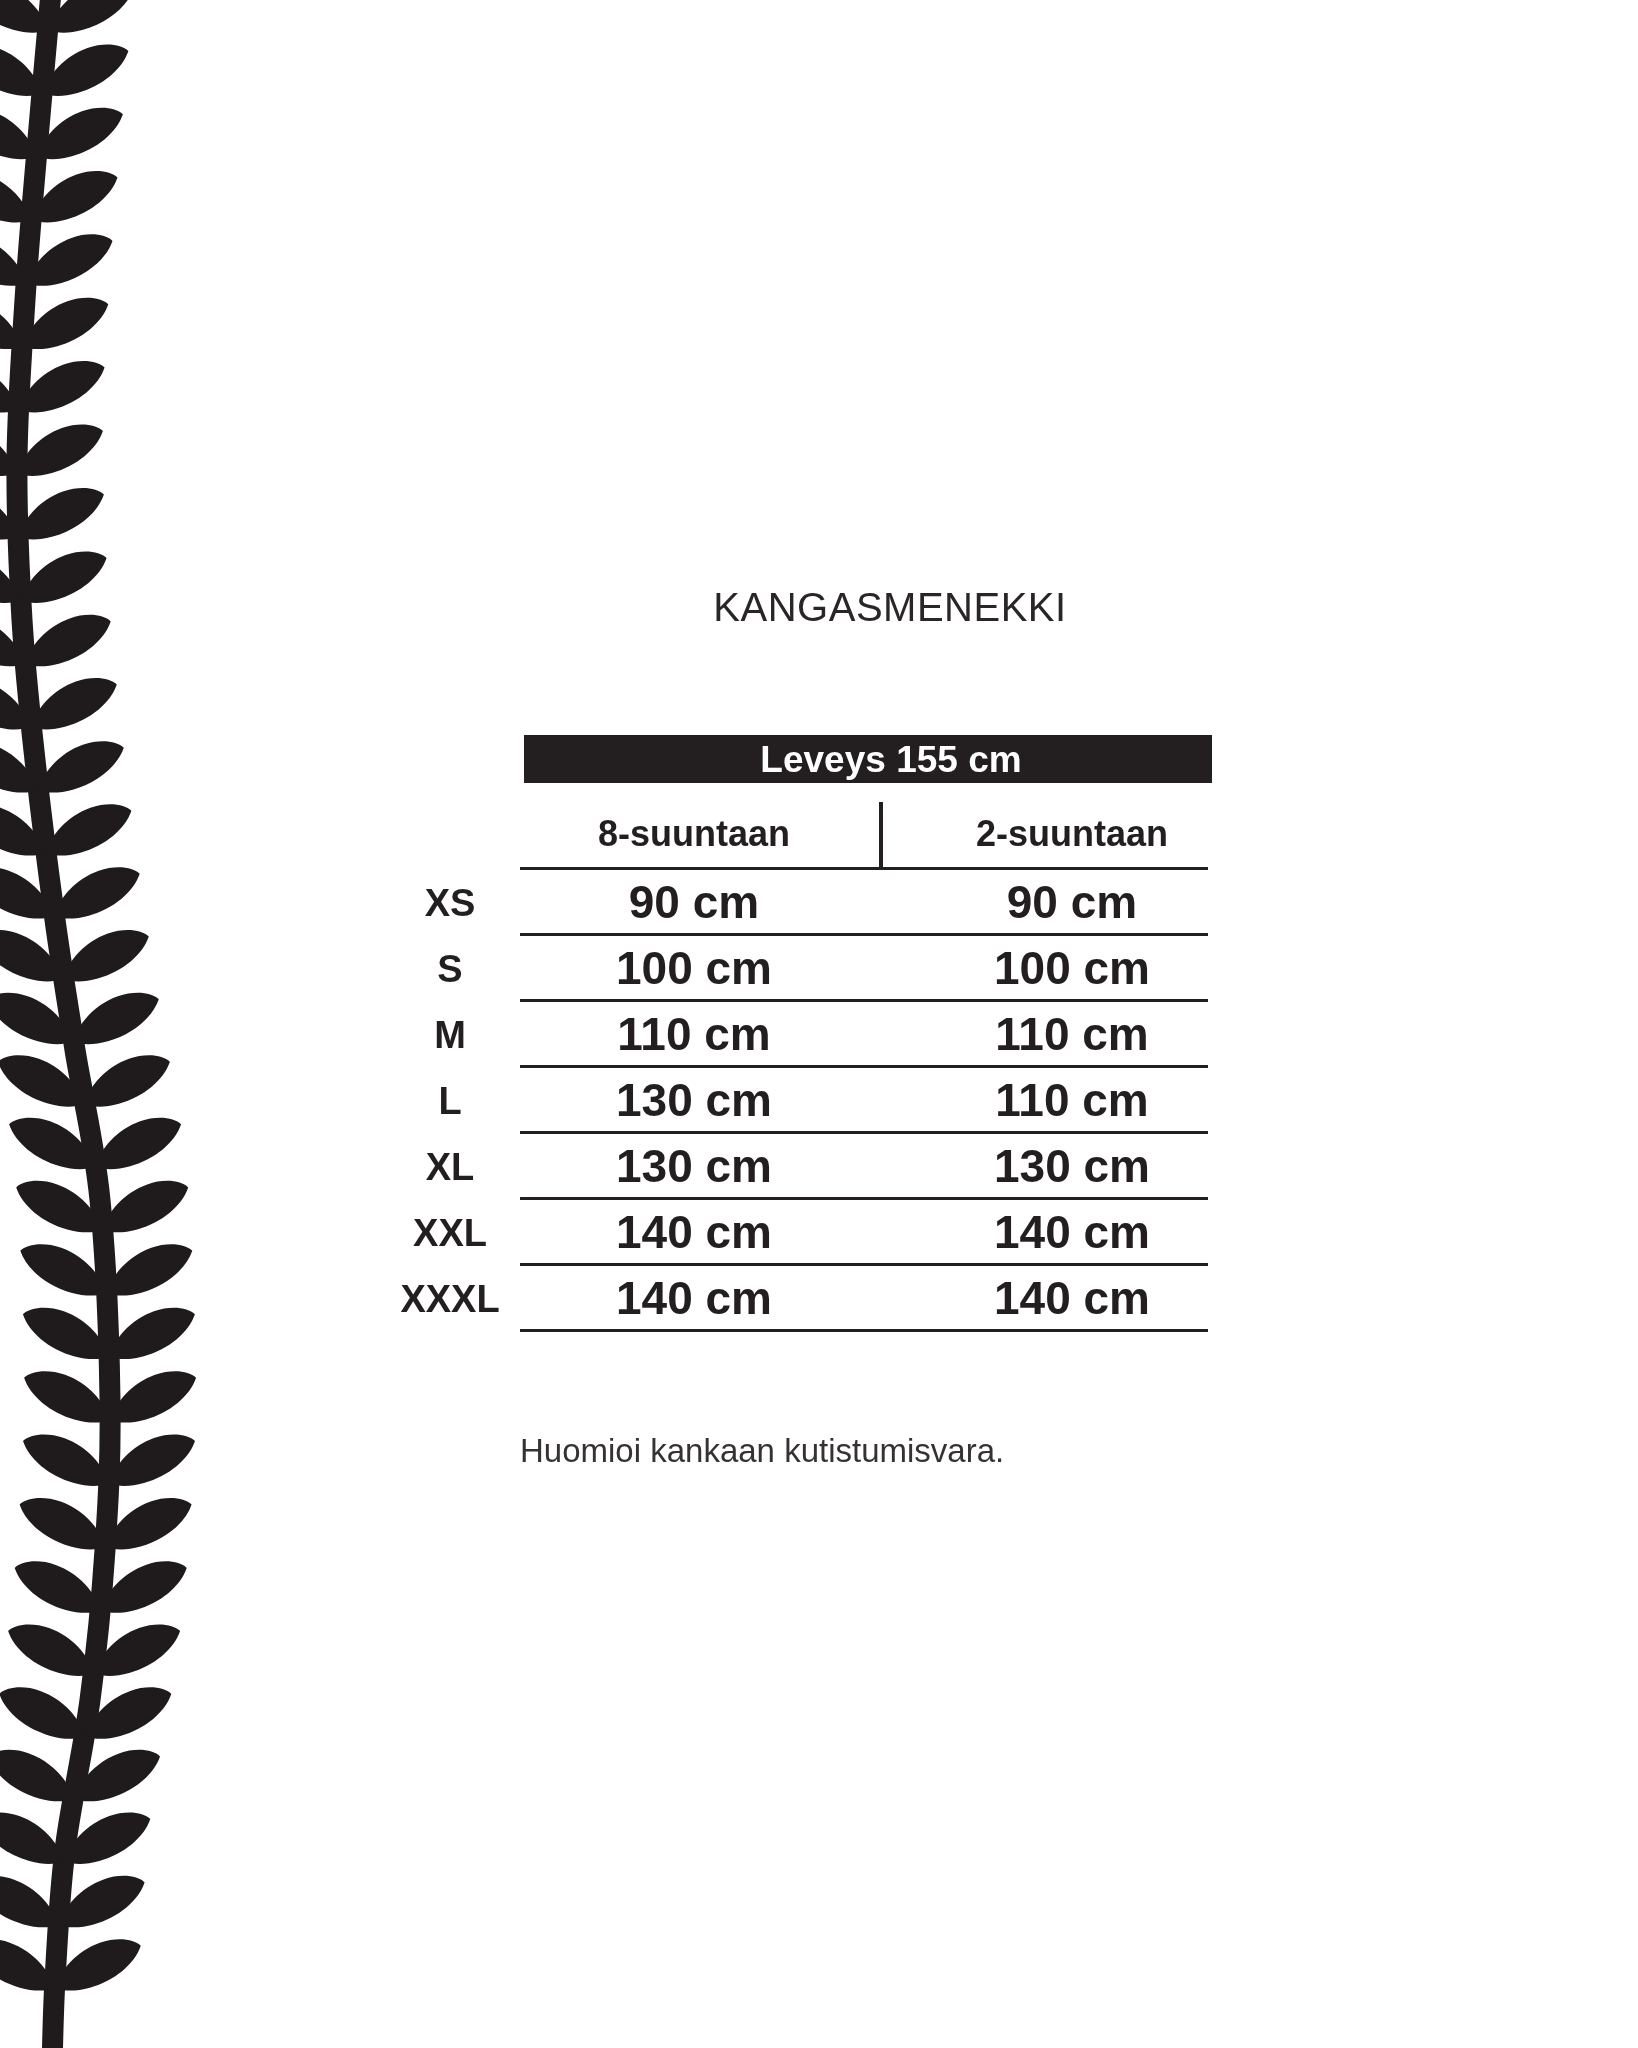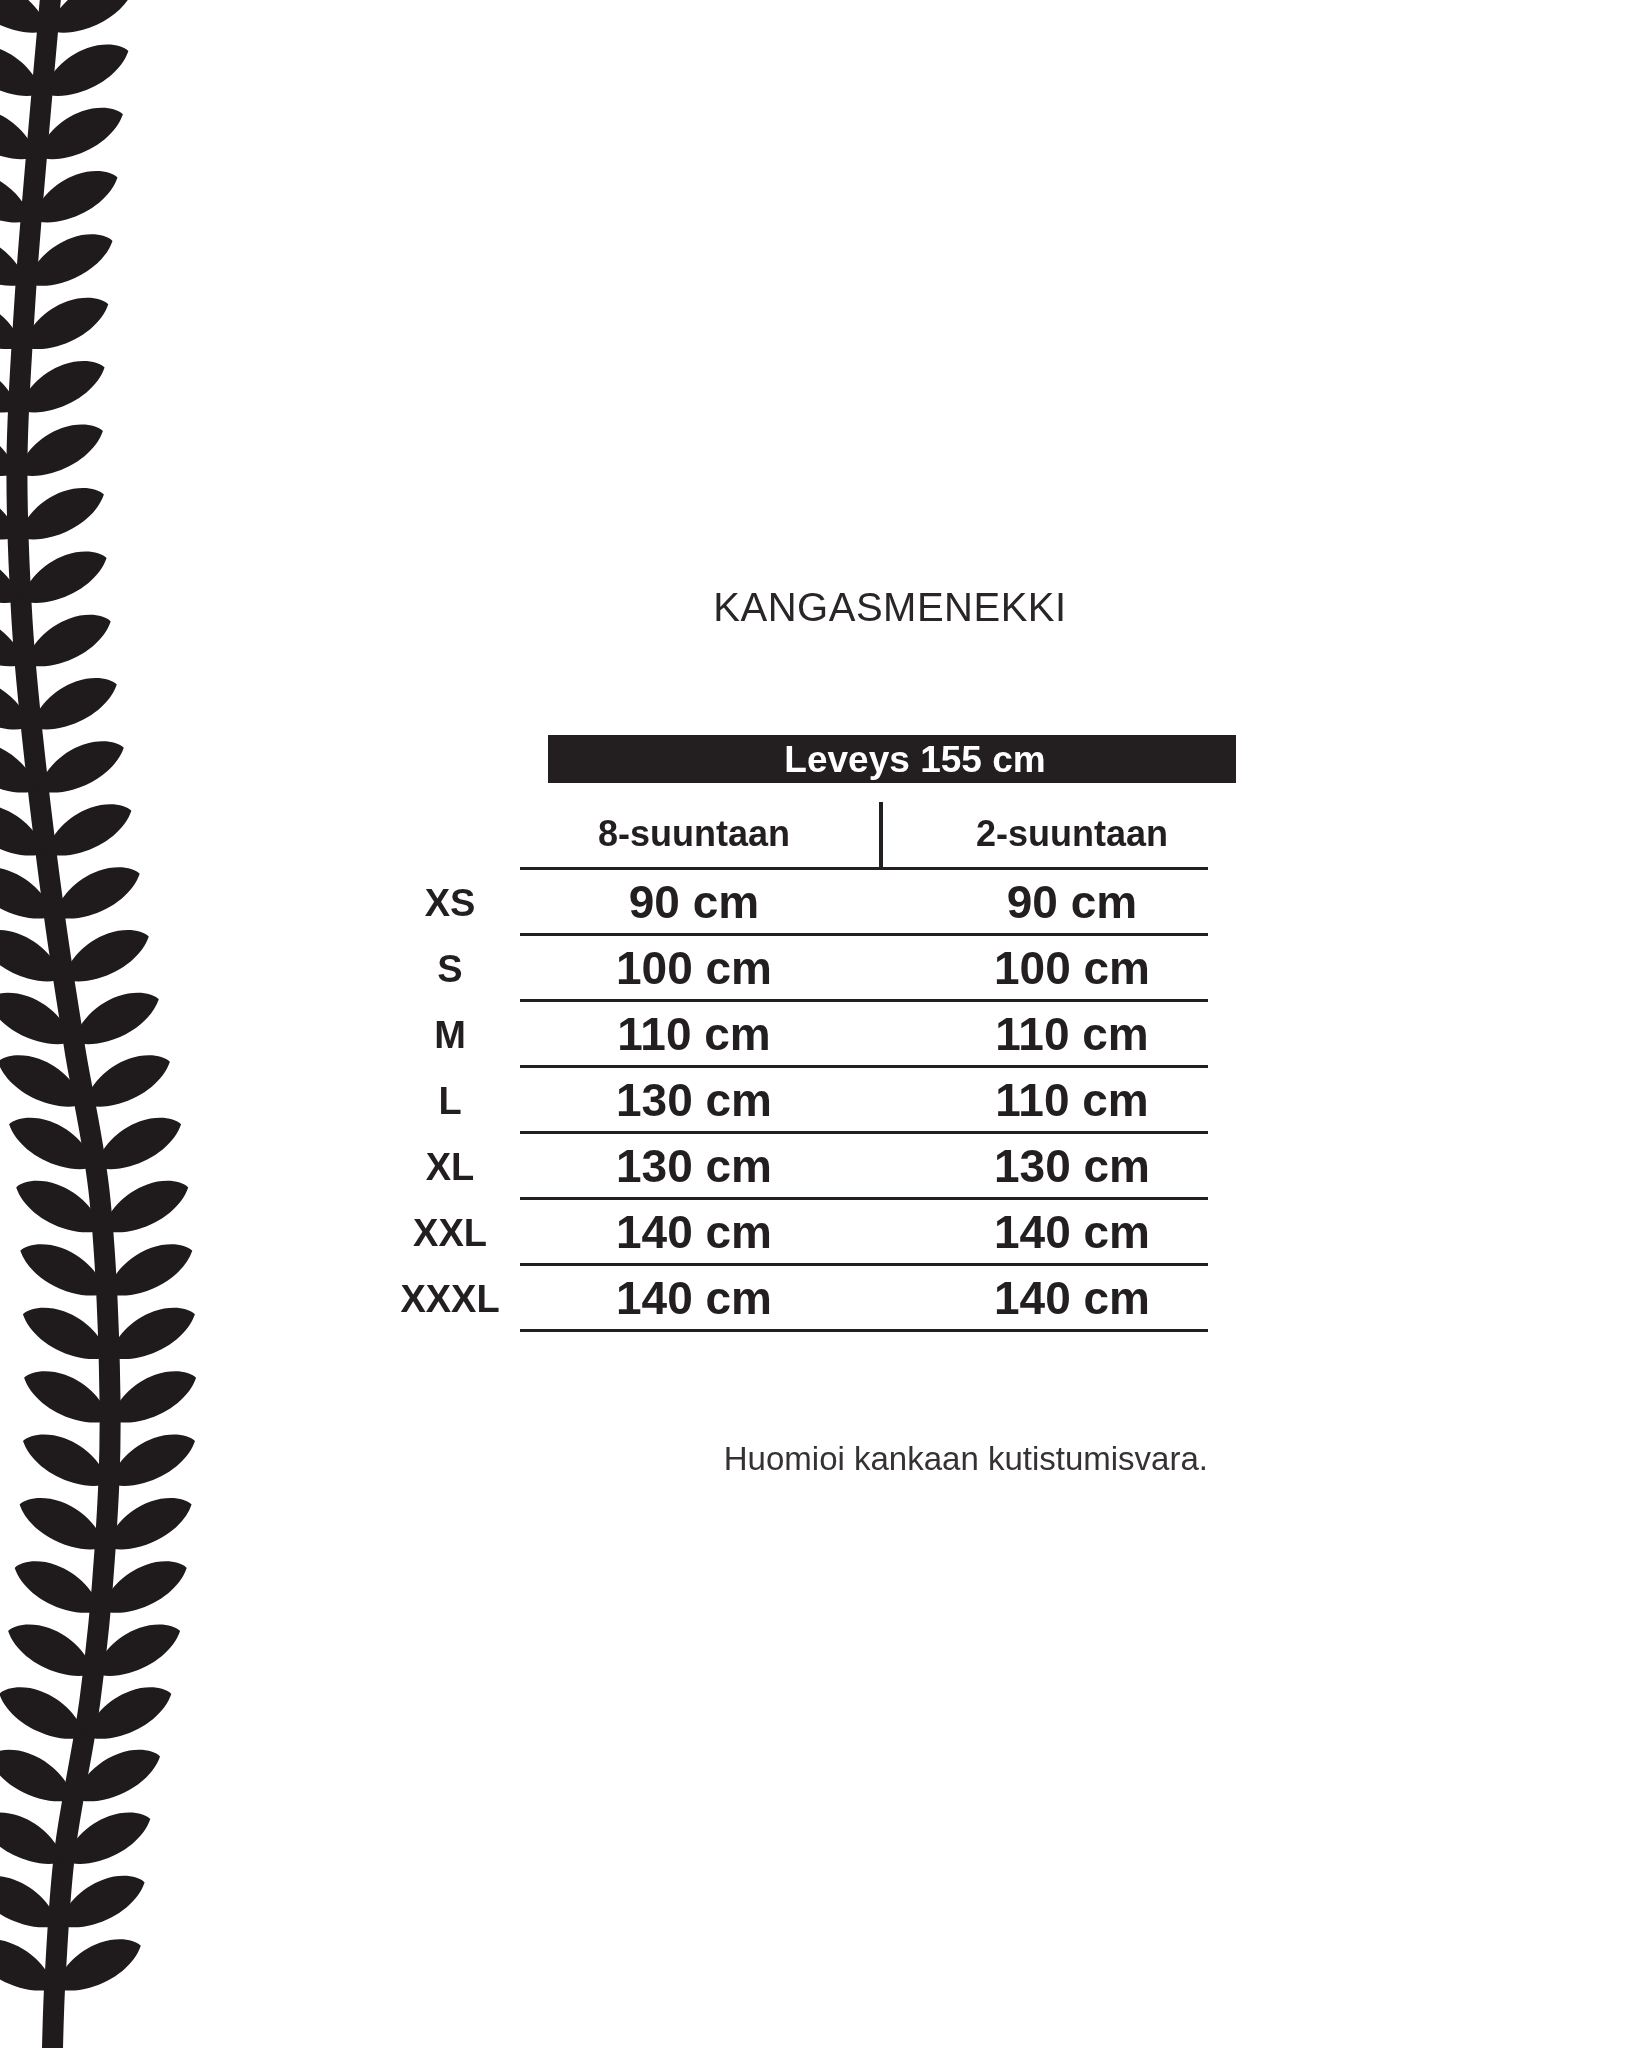--- a/index.html
+++ b/index.html
@@ -28,21 +28,21 @@
     margin: 0;
     text-align: center;
     font-size: 40px;
     font-weight: 400;
     letter-spacing: 0.5px;
     line-height: 1.1;
     color: #2a2627;
   }
   .bar {
     position: absolute;
-    left: 548px;
+    left: 524px;
     top: 735px;
     width: 688px;
     height: 48px;
     background: #231f20;
     display: flex;
     align-items: center;
     justify-content: center;
     padding-left: 46px;
     box-sizing: border-box;
   }
@@ -91,22 +91,22 @@
     top: 2px;
     width: 4px;
     height: 66px;
     background: #231f20;
   }
   .note {
     position: absolute;
     left: 520px;
     top: 1432px;
     width: 680px;
-    margin: 8px;
-    text-align: right;
+    margin: 0;
+    text-align: left;
     font-size: 33px;
     font-weight: 400;
     color: #363233;
   }
 </style>
 </head>
 <body>
 
 <div class="page">
 

